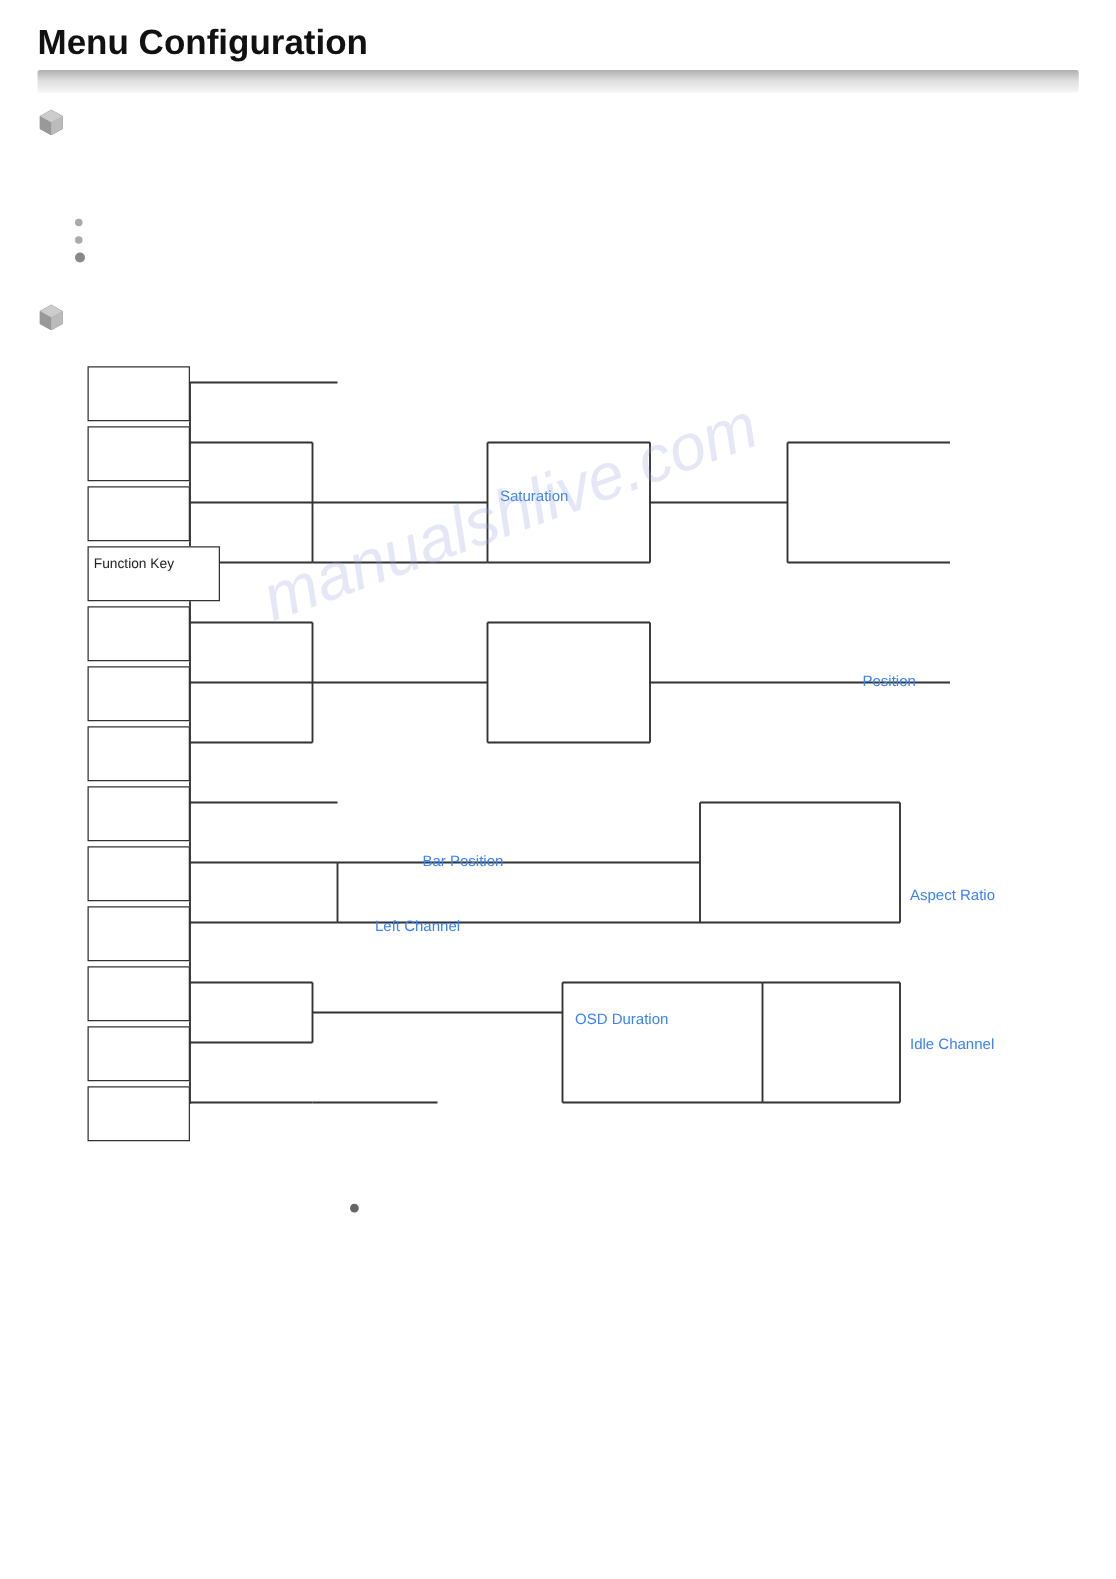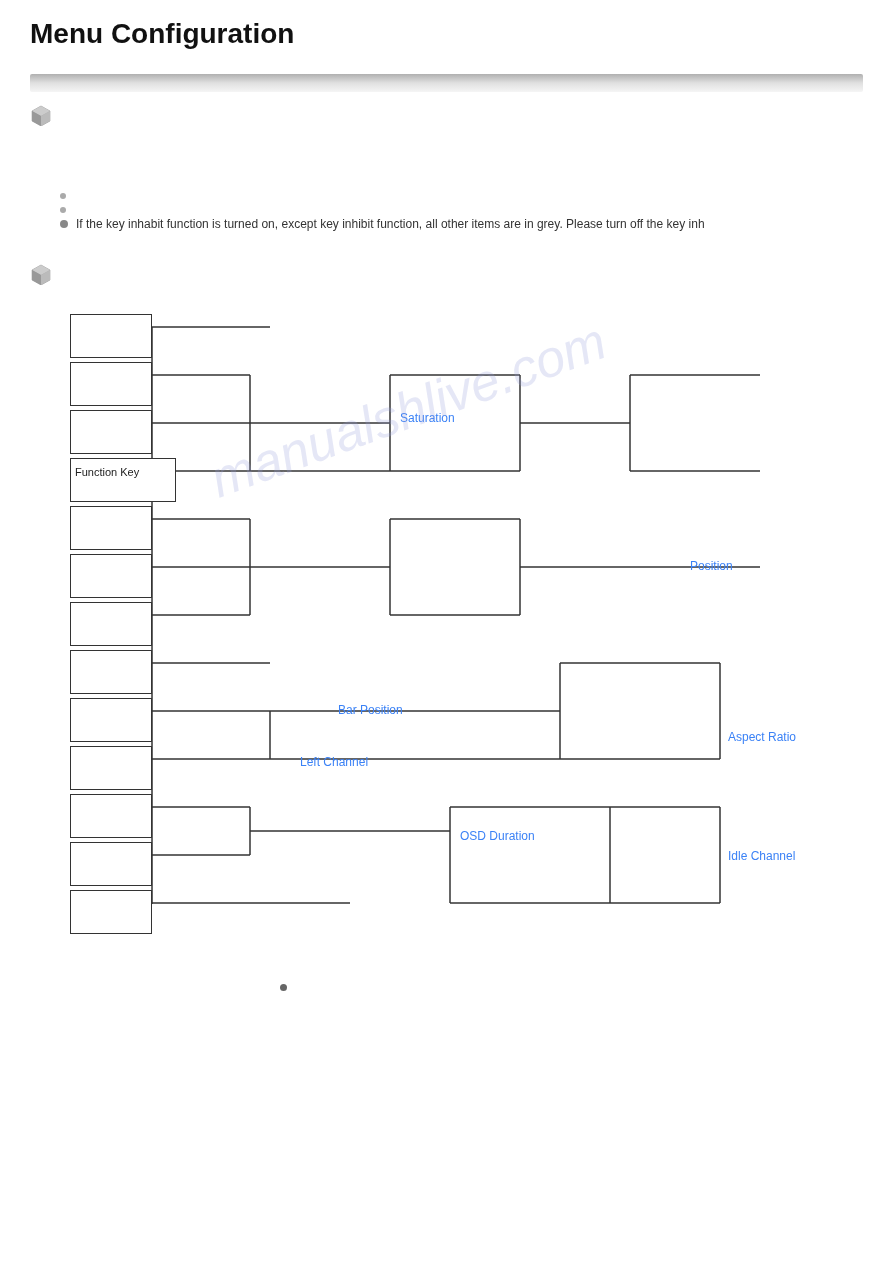--- a/index.html
+++ b/index.html
@@ -10,21 +10,21 @@
       font-family: Arial, sans-serif;
       font-size: 13px;
       color: #222;
       position: relative;
     }
 
     
     .page-title {
       font-size: 28px;
       font-weight: bold;
-      padding: 18px 30px 24px 30px;
+      padding: 18px 30px 6px 30px;
       color: #111;
     }
 
     
     .title-bar {
       height: 18px;
       margin: 0 30px;
       background: linear-gradient(to bottom, #b0b0b0, #e0e0e0, #f5f5f5);
       border-radius: 2px;
     }
@@ -155,21 +155,20 @@
   <div class="bullet-item small-dot">
     <div class="bullet-dot"></div>
     <span></span>
   </div>
   <div class="bullet-item small-dot">
     <div class="bullet-dot"></div>
     <span></span>
   </div>
   <div class="bullet-item">
     <div class="bullet-dot"></div>
-    <span>If the key inhabit function is turned on, except key inhibit function, all other items are in grey. Please turn off the key inh</span>
   </div>
 </div>
 
 <div style="padding: 18px 30px 6px 30px;">
   <svg class="cube-icon" viewBox="0 0 22 22">
     <polygon points="11,2 20,7 20,17 11,22 2,17 2,7" fill="#aaa" stroke="#888" stroke-width="0.5"></polygon>
     <polygon points="11,2 20,7 11,12 2,7" fill="#ccc"></polygon>
     <polygon points="2,7 11,12 11,22 2,17" fill="#999"></polygon>
     <polygon points="20,7 11,12 11,22 20,17" fill="#bbb"></polygon>
   </svg>

